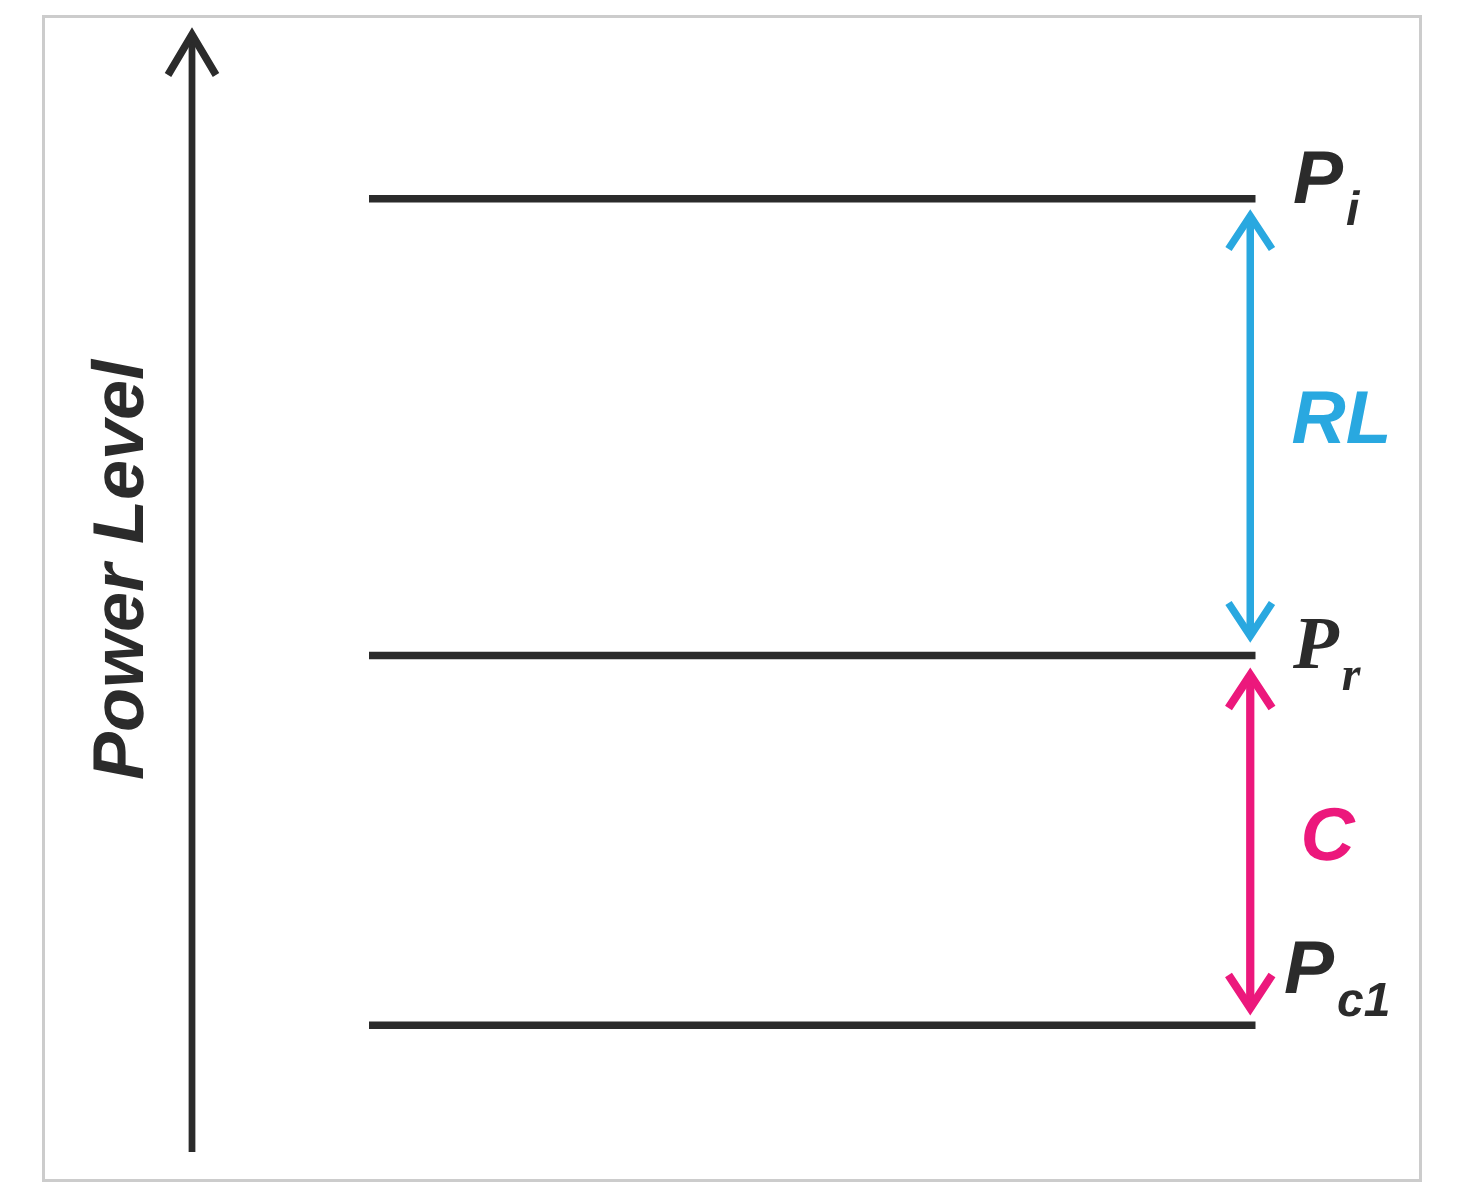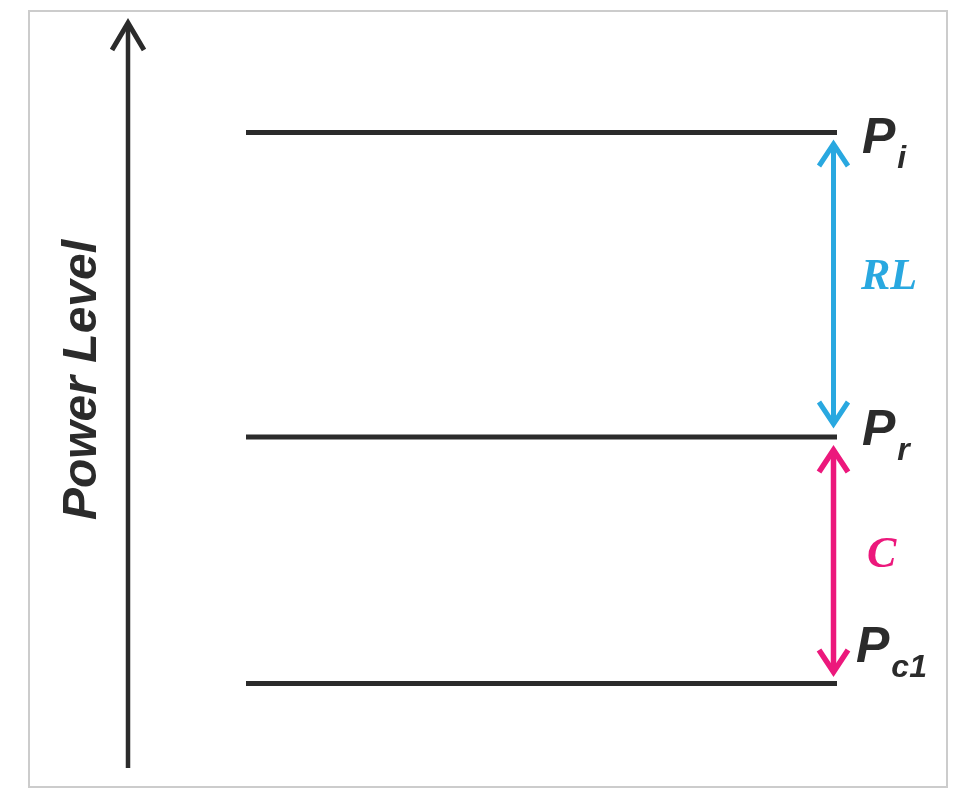--- a/index.html
+++ b/index.html
@@ -38,34 +38,33 @@
   }
   .level-label {
     font-size: 50px;
   }
   .level-label .sub {
     font-size: 32px;
     vertical-align: -15px;
     margin-left: 2px;
   }
   .span-label {
-    font-size: 44px;
-    font-family: Liberation Serif, serif;
+    font-size: 50px;
   }
   .axis-label {
     font-size: 48px;
     left: 80px;
     top: 380px;
     transform: translate(-50%, -50%) rotate(-90deg);
   }
   .rl-color { color: #29a8e0; }
   .c-color  { color: #ec187c; }
-  #pi-label  { left: 862px; top: 111px; }
+  #pi-label  { left: 862px; top: 93px; }
   #rl-label  { left: 861px; top: 253px; }
-  #pr-label  { left: 862px; top: 403px; }
+  #pr-label  { left: 862px; top: 403px; font-family: Liberation Serif, serif; }
   #c-label   { left: 867px; top: 531px; }
   #pc1-label { left: 856px; top: 620px; }
 </style>
 </head>
 <body>
 
 <div class="frame"></div>
 
 <svg class="diagram-svg" width="976" height="797" viewBox="0 0 976 797">
 

